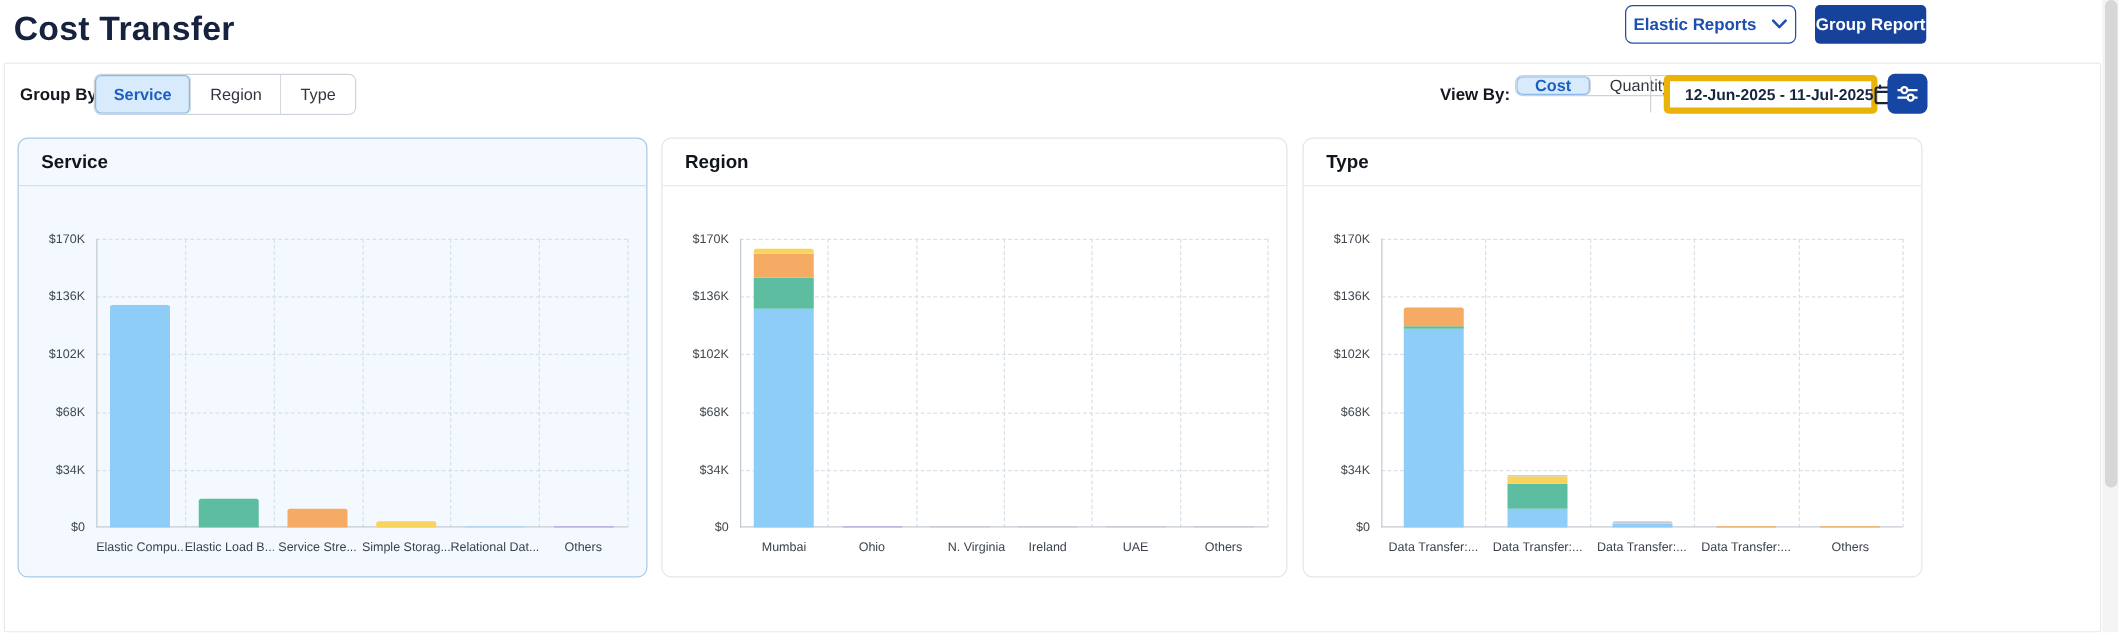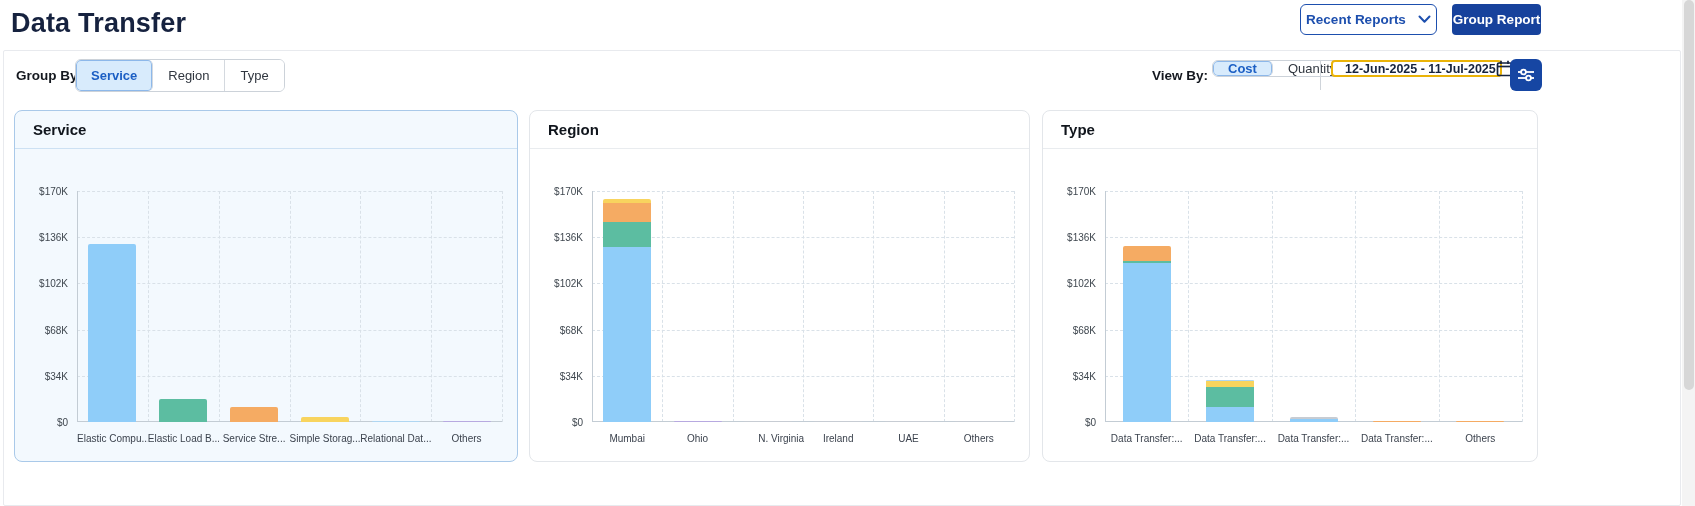--- a/index.html
+++ b/index.html
@@ -60,22 +60,22 @@
   .seg-btn:last-child { border-right: none; }
   .seg-btn.selected {
     background: #d8ebfc; color: #1c5fc4; font-weight: bold;
     box-shadow: inset 0 0 0 1px #8db8ea; border-radius: 5px;
   }
   .toolbar-divider {
     position: absolute; left: 1320px; top: 60px; width: 1px; height: 30px;
     background: #cfd4da;
   }
   .date-field {
-    position: absolute; left: 1331px; top: 60px; width: 171px; height: 17px;
-    border: 2px solid #eab308; border-radius: 4px; background: #fff;
+    position: absolute; left: 1331px; top: 60px; width: 171px; height: 31px;
+    border: 5px solid #eab308; border-radius: 4px; background: #fff;
     display: flex; align-items: center; justify-content: space-between;
     padding: 0 9px 0 12px; cursor: pointer;
   }
   .date-text { font-size: 12.5px; font-weight: bold; color: #16233e; white-space: nowrap; }
   .icon-btn {
     position: absolute; left: 1510px; top: 59px; width: 32px; height: 32px;
     background: #1646a3; border: none; border-radius: 6px; cursor: pointer;
     display: flex; align-items: center; justify-content: center;
   }
 
@@ -104,24 +104,24 @@
   .bar-seg { position: absolute; }
   .xlabel { position: absolute; font-size: 10px; color: #3c434e; text-align: center; white-space: nowrap; overflow: hidden; }
 
   
   .scrollbar-track { position: absolute; right: 0; top: 0; width: 13px; height: 506px; background: #f4f4f4; }
   .scrollbar-thumb { position: absolute; left: 1.5px; top: 0; width: 10px; height: 390px; background: #d7d7d7; border-radius: 5px; }
 </style>
 </head>
 <body>
 
-<div class="page-title">Data Transfer</div>
+<div class="page-title">Cost Transfer</div>
 
 <button class="btn-outline" id="recent-reports-btn">
-  <span>Recent Reports</span>
+  <span>Elastic Reports</span>
   <span style="display:flex;">
     <svg width="13" height="9" viewBox="0 0 13 9">
         <path d="M1.5 1.5 L6.5 6.7 L11.5 1.5" fill="none" stroke="#1d4fae" stroke-width="2" stroke-linecap="round" stroke-linejoin="round"></path>
       </svg>
   </span>
 </button>
 
 <button class="btn-solid" id="save-report-btn">Group Report</button>
 
 <div class="outer-card"></div>

